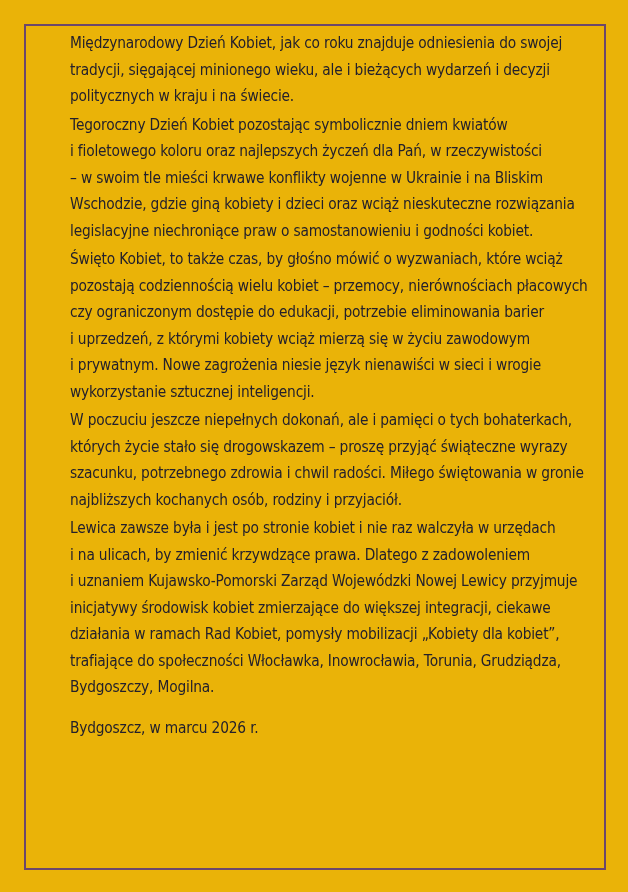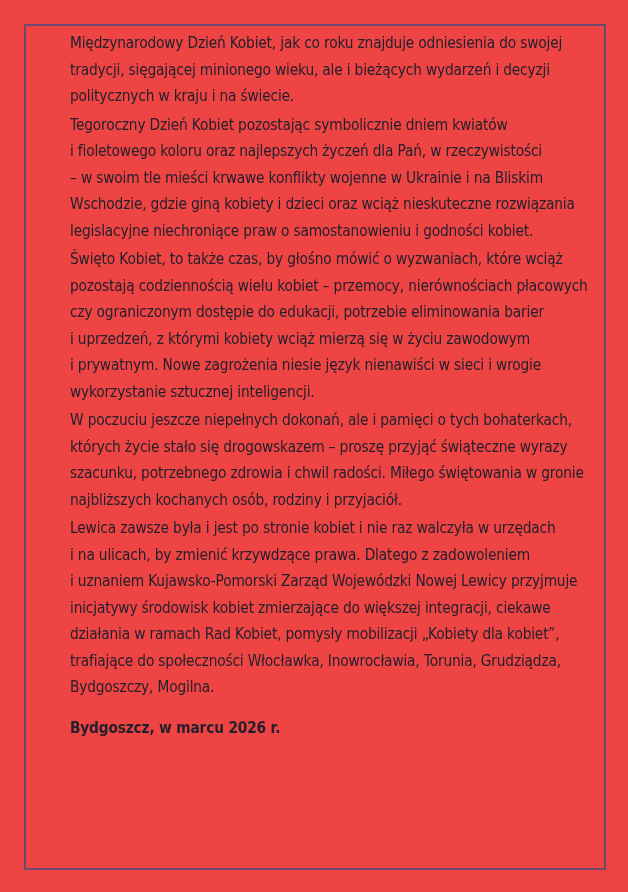--- a/index.html
+++ b/index.html
@@ -1,20 +1,20 @@
 <!DOCTYPE html>
 <html><head>
 <meta charset="utf-8">
 <style>
   html, body { margin: 0; padding: 0; }
   .page {
     position: relative;
     width: 628px;
     height: 892px;
-    background: #ef4444;
+    background: #eab308;
     font-family: "DejaVu Sans", sans-serif;
     color: #23202c;
     overflow: hidden;
   }
   .frame {
     position: absolute;
     left: 24px;
     top: 24px;
     width: 578px;
     height: 842px;
@@ -31,21 +31,21 @@
   .ln {
     display: block;
     white-space: nowrap;
     font-size: 16px;
     line-height: 26.5px;
     letter-spacing: -0.2px;
     transform: scaleX(0.86);
     transform-origin: 0 50%;
   }
   .titles .ln { line-height: 22px; }
-  .date { margin-top: 14px; font-weight: bold; }
+  .date { margin-top: 14px; }
 </style>
 </head>
 <body>
 
 <div class="page">
   <div class="frame">
     <div class="content">
 
       <p class="para">
         <span class="ln">Międzynarodowy Dzień Kobiet, jak co roku znajduje odniesienia do swojej</span>

